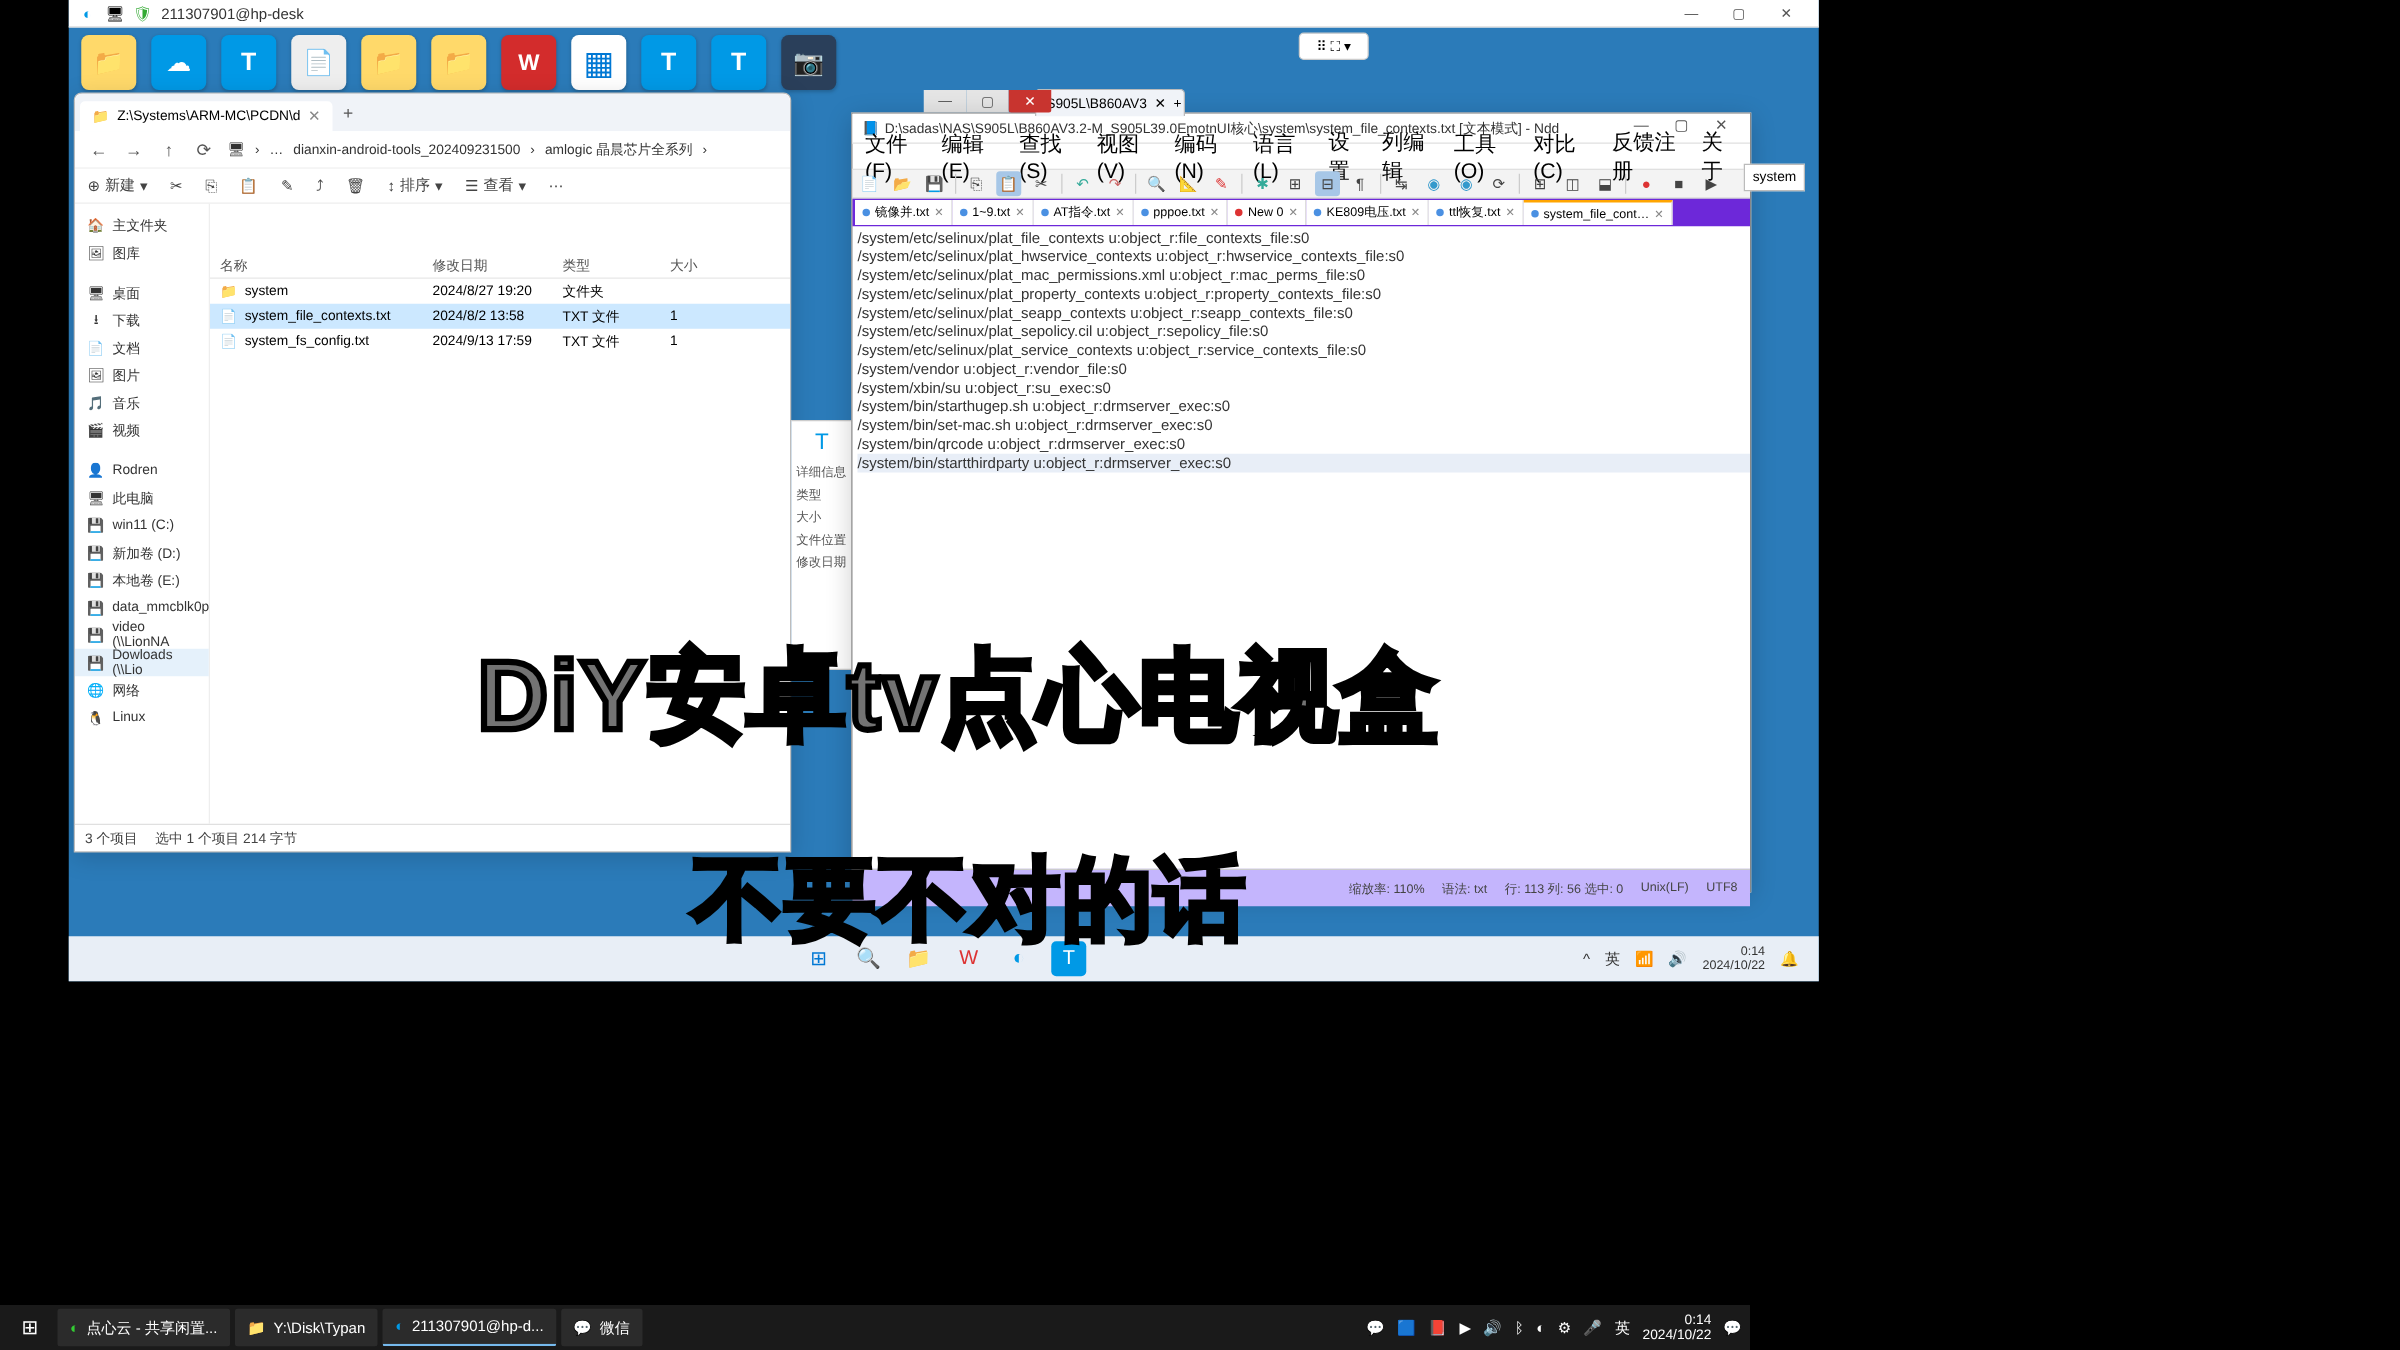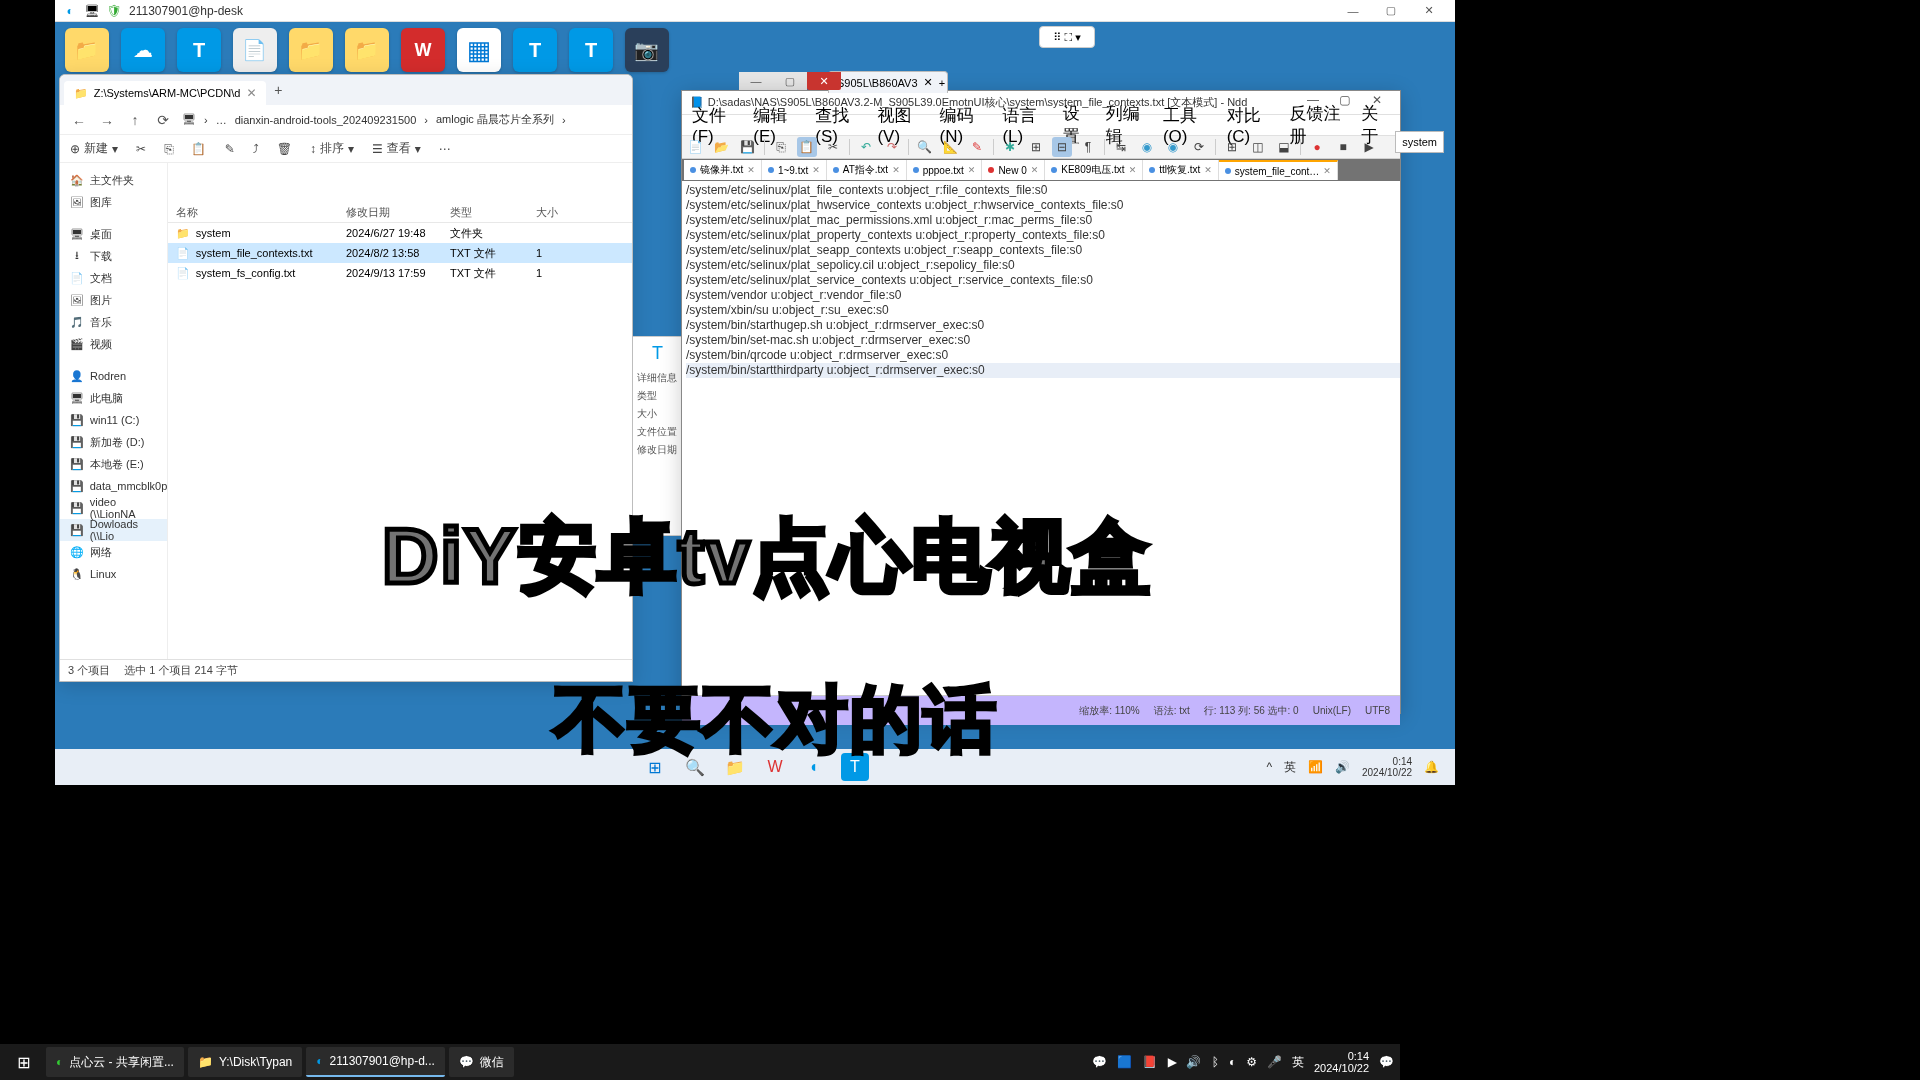--- a/index.html
+++ b/index.html
@@ -59,21 +59,21 @@
 .editor { position: absolute; top: 90px; left: 626px; width: 720px; height: 624px; background: #fff; border: 1px solid #888; box-shadow: 0 4px 20px rgba(0,0,0,0.2); }
 .ed-extra-tab { position: absolute; top: -20px; left: 146px; height: 22px; width: 120px; background: #f0f3f8; border: 1px solid #bbb; border-bottom: none; border-radius: 4px 4px 0 0; font-size: 11px; display: flex; align-items: center; padding: 0 8px; gap: 6px; }
 .ed-title { height: 24px; background: #fff; display: flex; align-items: center; padding: 0 8px; font-size: 11px; color: #333; border-bottom: 1px solid #e0e0e0; }
 .ed-title .wbtns { margin-left: auto; display: flex; gap: 2px; }
 .ed-title .wbtn { width: 30px; height: 20px; text-align: center; font-size: 12px; color: #555; }
 .ed-menu { height: 20px; display: flex; align-items: center; gap: 14px; padding: 0 10px; font-size: 17px; }
 .ed-tools { height: 24px; background: #f3f3f3; border-top: 1px solid #e0e0e0; border-bottom: 1px solid #d0d0d0; display: flex; align-items: center; padding: 0 4px; gap: 6px; }
 .ed-tools .tb { width: 20px; height: 20px; display: flex; align-items: center; justify-content: center; font-size: 12px; color: #444; border-radius: 3px; }
 .ed-tools .tb.sel { background: #a7c7e7; }
 .ed-tools .sep { width: 1px; height: 16px; background: #ccc; }
-.ed-tabs { height: 22px; background: #737373; display: flex; align-items: center; padding: 0 2px; font-size: 10px; text-align: center; }
+.ed-tabs { height: 22px; background: #6d28d9; display: flex; align-items: center; padding: 0 2px; font-size: 10px; text-align: center; }
 .etab { height: 20px; padding: 0 6px; display: flex; align-items: center; gap: 4px; border-right: 1px solid #ddd; background: #fff; }
 .etab.active { background: #fff; border-top: 2px solid #ffa500; }
 .etab .dot { width: 6px; height: 6px; border-radius: 50%; background: #4a90e2; }
 .etab .dot.red { background: #d33; }
 .etab .x { font-size: 9px; color: #888; }
 .ed-code { display: flex; height: calc(100% - 24px - 20px - 24px - 22px - 18px); }
 .gutter { width: 36px; background: #f0f0f0; border-right: 1px solid #ddd; padding-top: 2px; font-family: Consolas, monospace; font-size: 12px; color: #999; text-align: right; }
 .gutter div { height: 15px; padding-right: 6px; }
 .code { flex: 1; font-family: Consolas, monospace; font-size: 12px; padding-top: 2px; padding-left: 4px; color: #333; white-space: pre; }
 .code .line { height: 15px; }
@@ -252,21 +252,21 @@
           <div class="c1">名称</div>
           <div class="c2">修改日期</div>
           <div class="c3">类型</div>
           <div class="c4">大小</div>
         </div>
         <div class="frow">
           <div class="c1">
               <span>📁</span>
               <span>system</span>
             </div>
-          <div class="c2">2024/6/27 19:48</div>
+          <div class="c2">2024/8/27 19:20</div>
             <div class="c3">文件夹</div>
             <div class="c4"></div>
         </div>
         <div class="frow sel">
           <div class="c1">
               <span>📄</span>
               <span>system_file_contexts.txt</span>
             </div>
           <div class="c2">2024/8/2 13:58</div>
             <div class="c3">TXT 文件</div>

